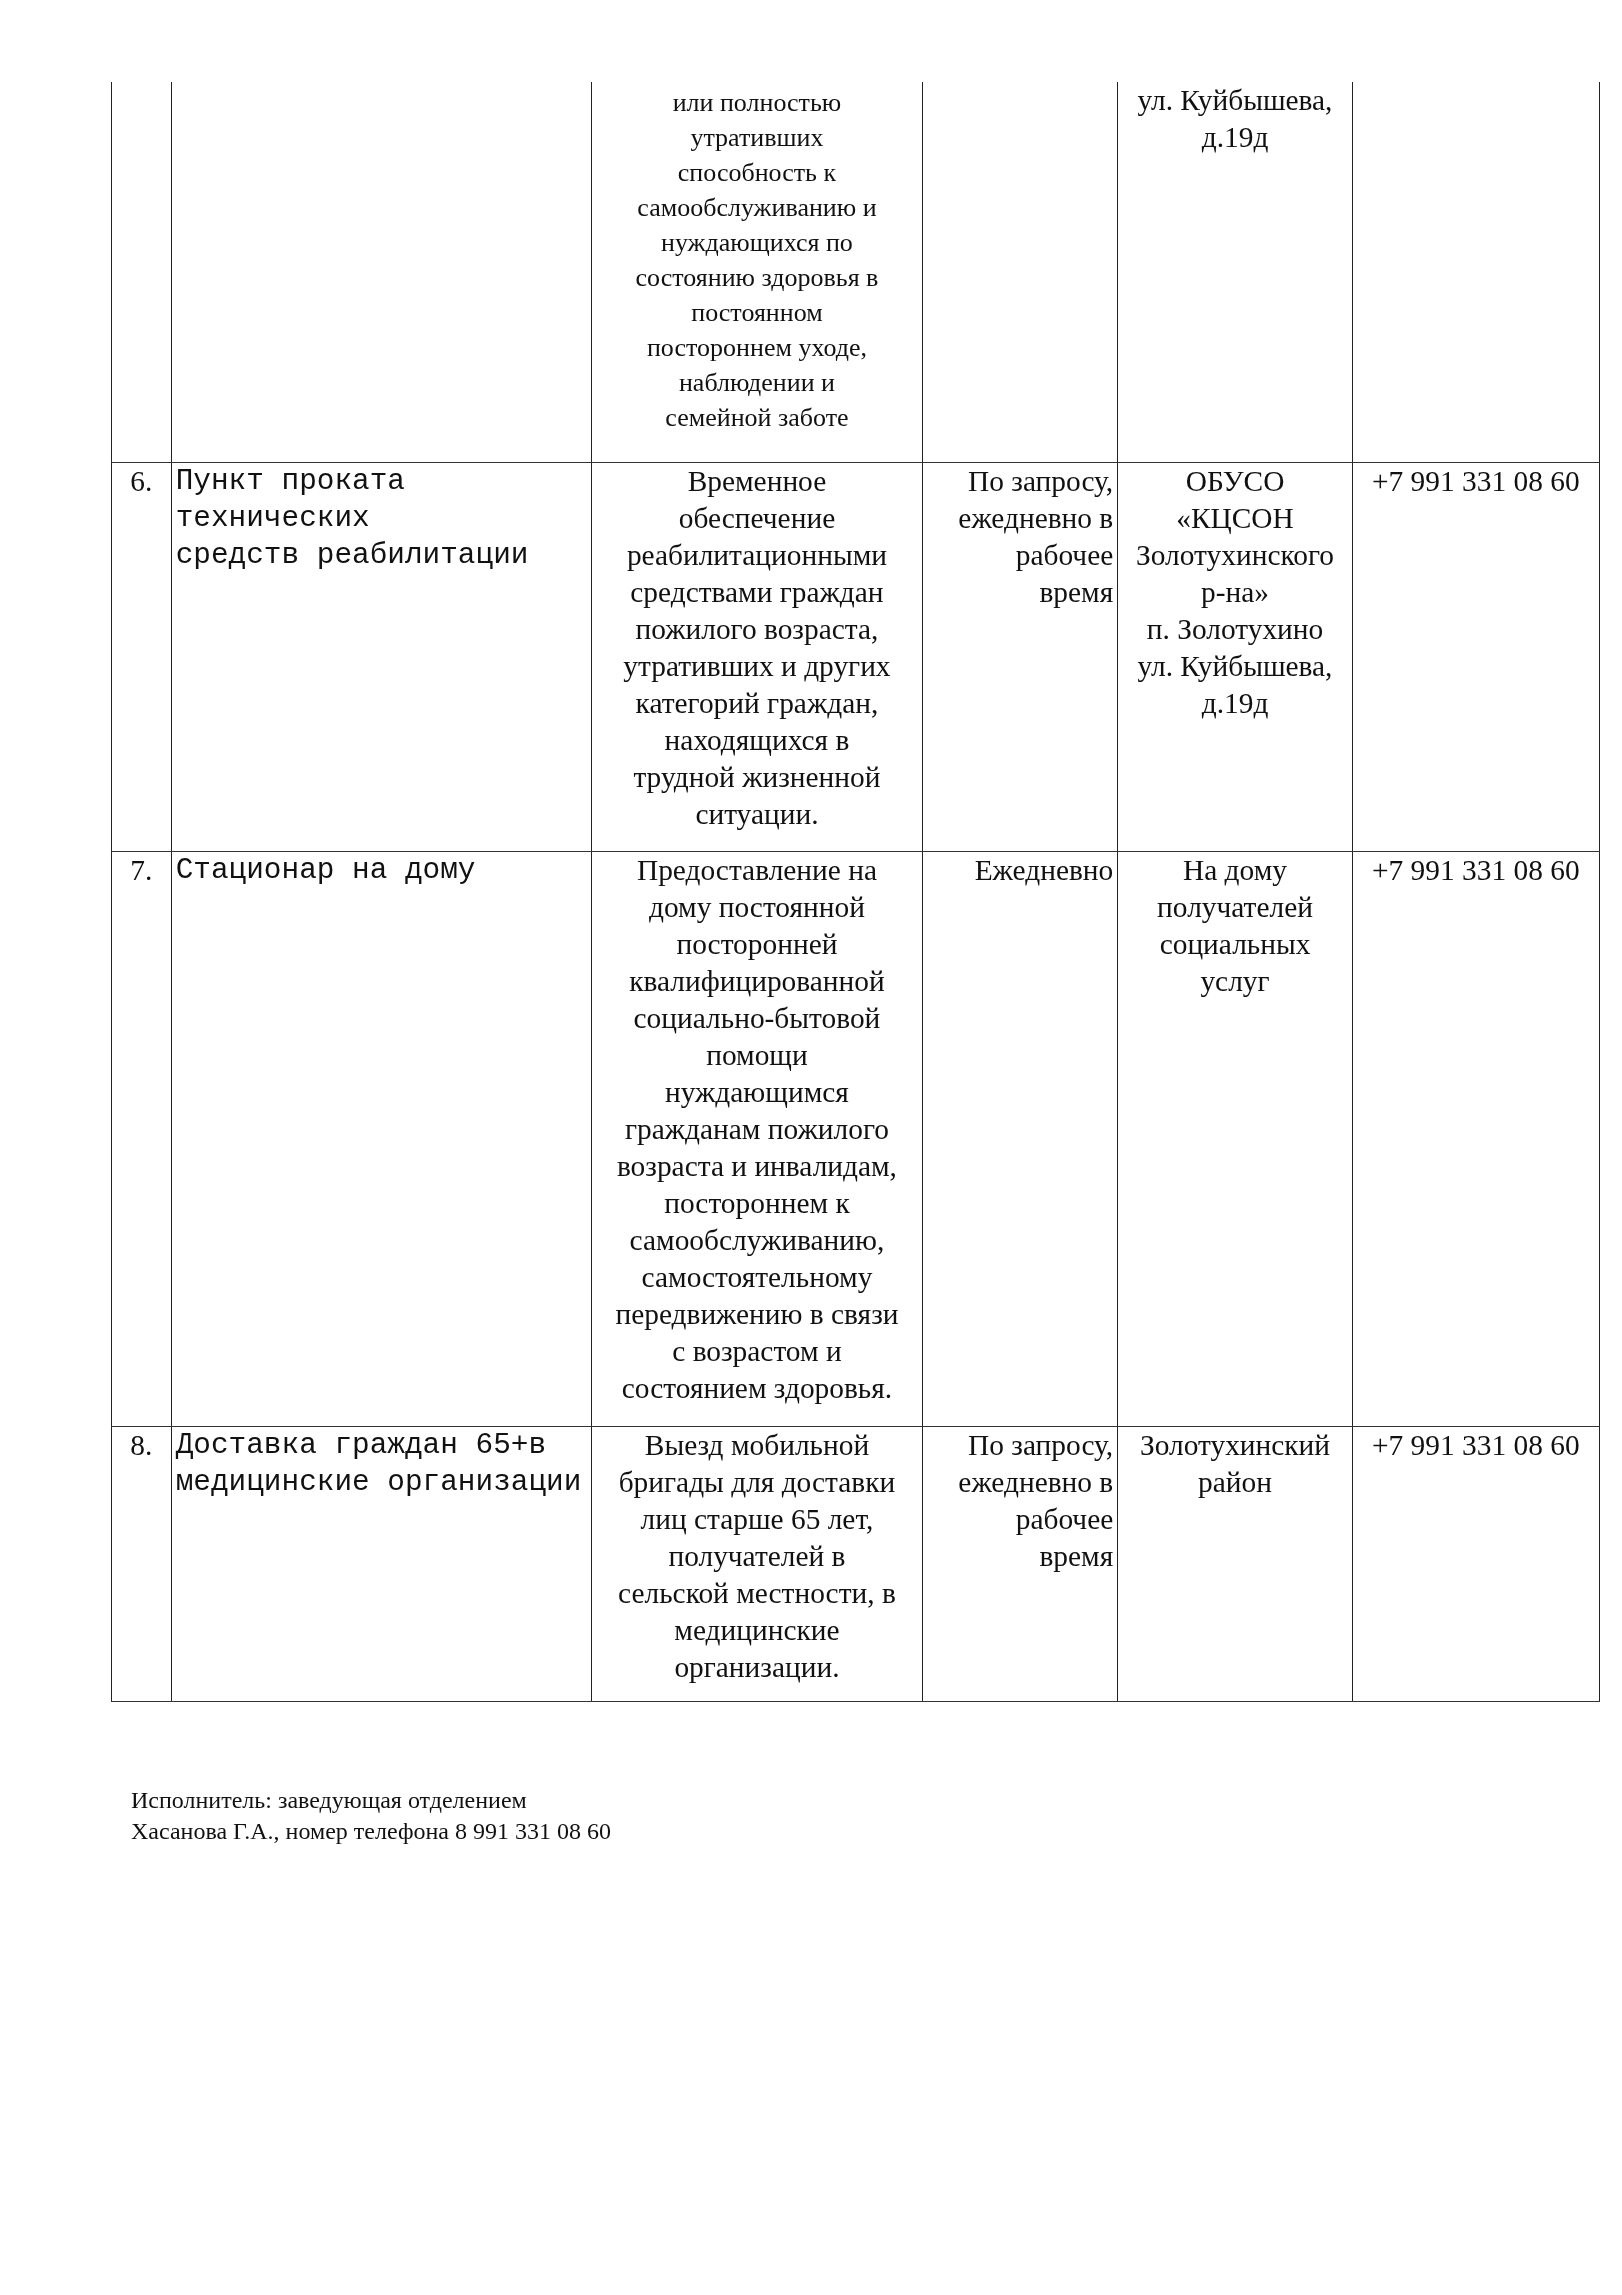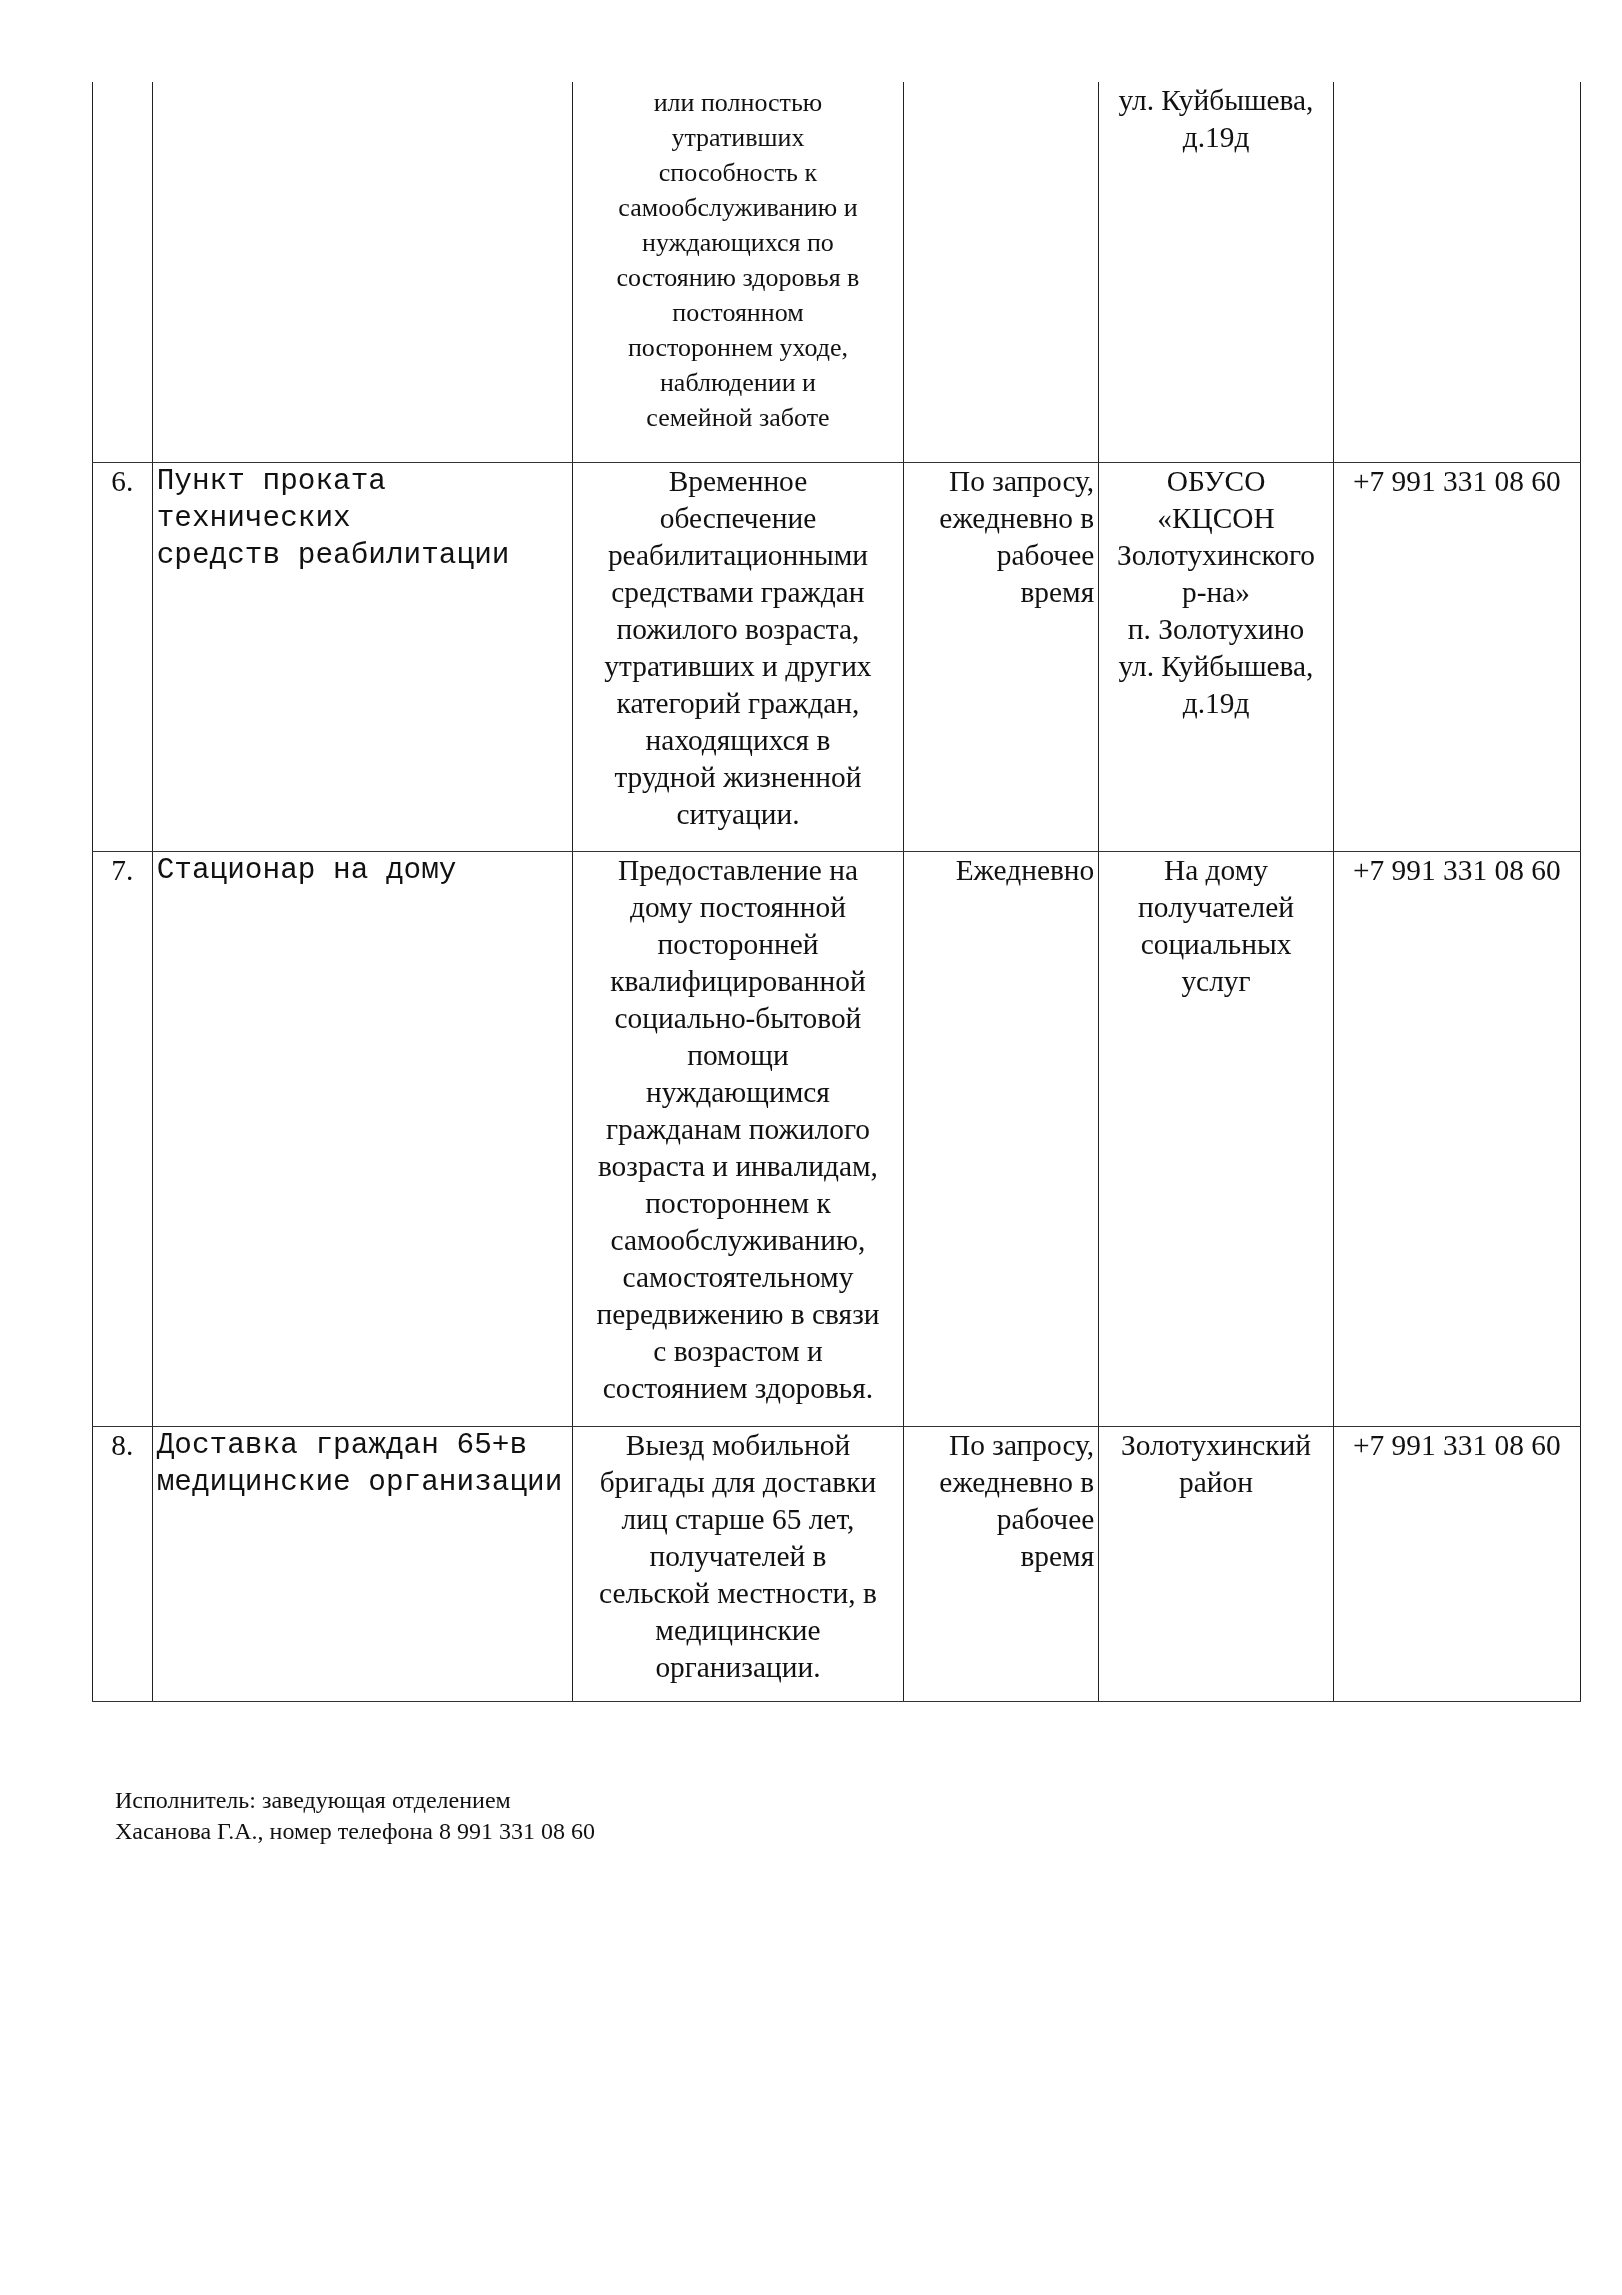--- a/index.html
+++ b/index.html
@@ -2,40 +2,40 @@
 <html style="font-size:10.5px"><head>
 <meta charset="utf-8">
 <style>
   html, body { margin: 0; padding: 0; background: #ffffff; }
   body {
     width: 1623px; height: 2295px; position: relative; overflow: hidden;
     font-family: "Liberation Serif", "DejaVu Serif", serif;
     color: #111111;
   }
   .tbl {
-    position: absolute; left: 92px; top: 82px;
+    position: absolute; left: 111px; top: 82px;
     border-collapse: collapse; table-layout: fixed;
     font-size: 29.4px; line-height: 37px;
   }
   .tbl td {
     border-left: 1.3px solid #222; border-right: 1.3px solid #222;
     border-top: 1.6px solid #333; border-bottom: 1.6px solid #333;
     vertical-align: top; padding: 0 3.9px; word-wrap: break-word;
   }
   .tbl tr.cont td { border-top: none; }
   .c-num { width: 51px; text-align: center; }
   .c-name { width: 411px; text-align: left; font-family: Liberation Mono, monospace; }
   .c-desc { width: 323px; text-align: center; }
   .c-sched { width: 186px; text-align: right; }
   .c-addr { width: 226px; text-align: center; margin-top: 40px; }
   .c-phone { width: 238px; text-align: center; }
   .cont td.c-desc { font-size: 26px; line-height: 35px; padding-top: 2.6px; }
   .line { display: block; }
   .footer {
-    position: absolute; left: 115px; top: 1785px;
+    position: absolute; left: 131px; top: 1785px;
     font-size: 24px; line-height: 31px;
   }
 </style>
 </head>
 <body>
 
 <table class="tbl">
   <tbody>
     <tr class="cont" style="height:380px;">
       <td class="c-num"></td>

